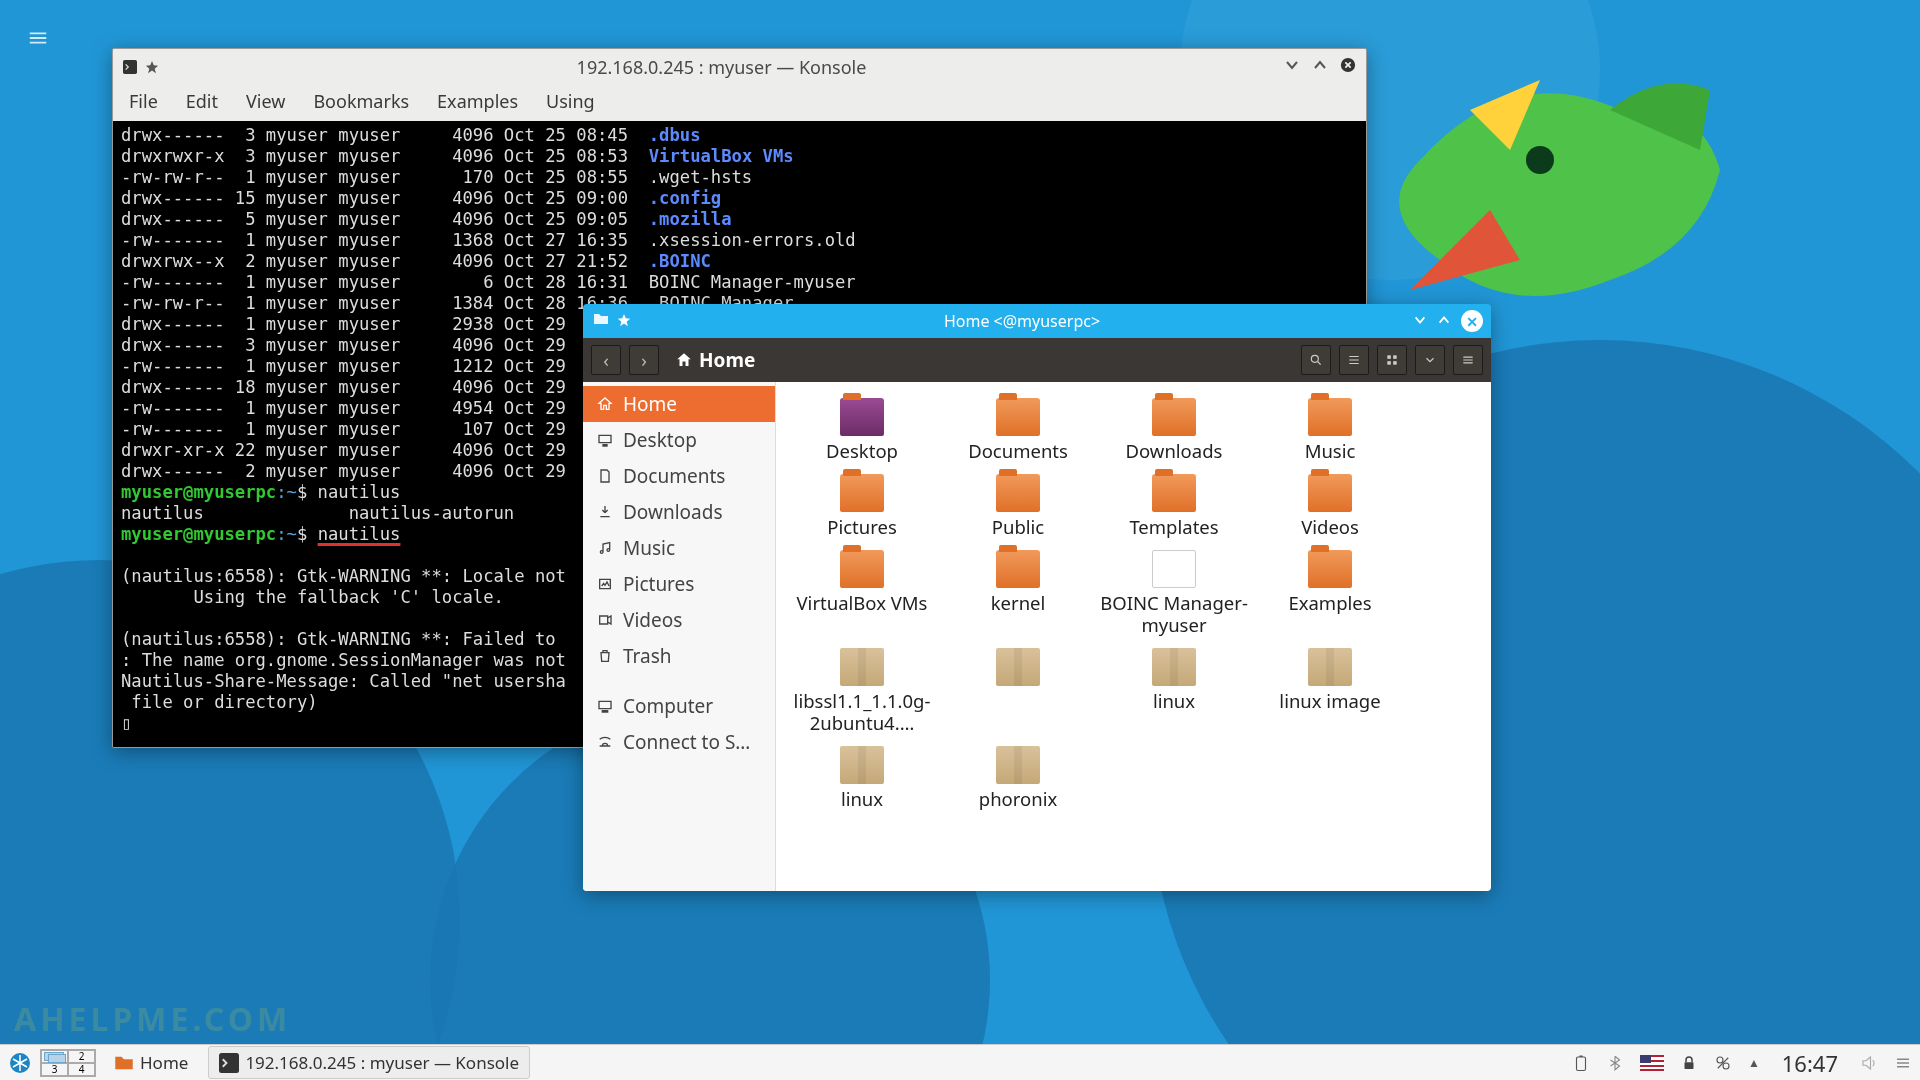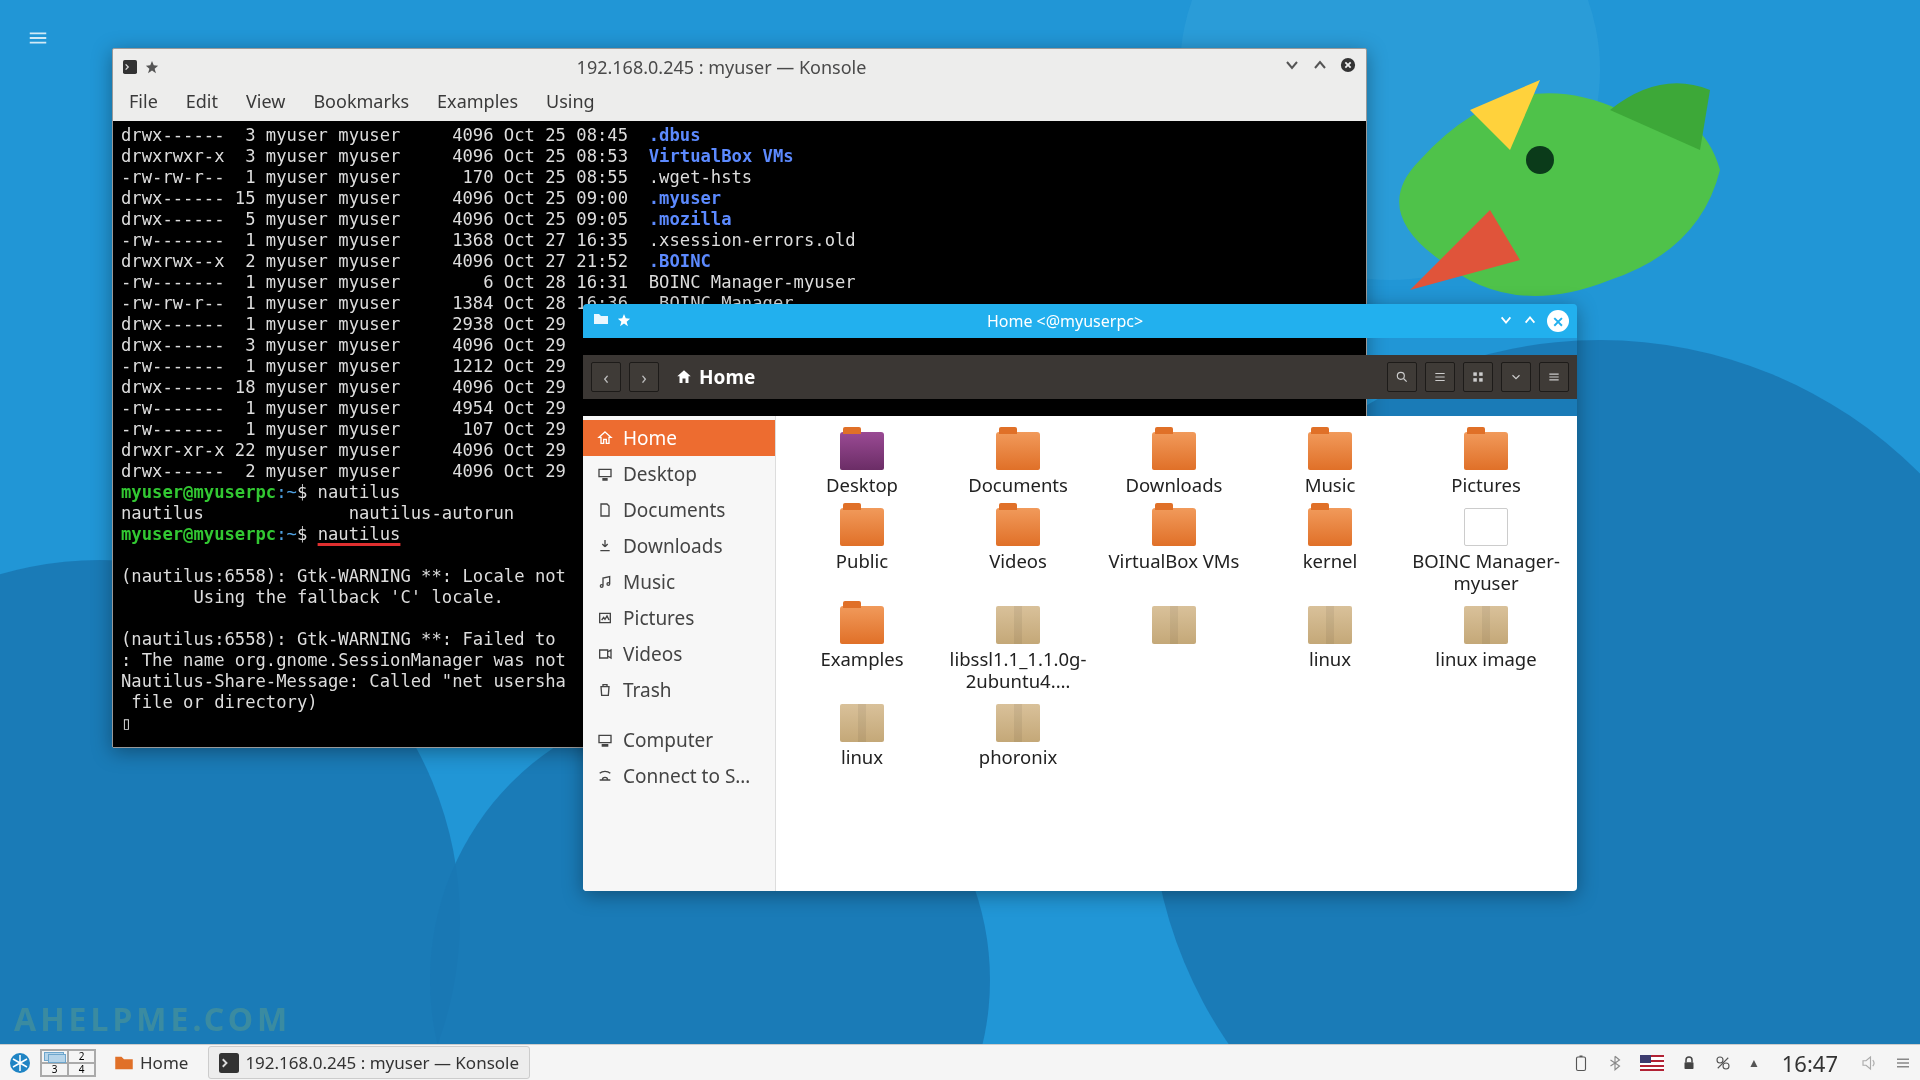--- a/index.html
+++ b/index.html
@@ -32,23 +32,23 @@
 .konsole-menu { display:flex; gap:28px; padding:4px 16px 8px; font-size:18px; color:#3a3a3a; }
 .konsole-body { flex:1; background:#000; padding:4px 8px; overflow:hidden; }
 .konsole-body pre { color:#ddd; font-family:"DejaVu Sans Mono","Ubuntu Mono",monospace; font-size:17.2px; line-height:21px; white-space:pre; }
 .konsole-body .dir { color:#5c8aff; font-weight:bold;text-align:center; }
 .konsole-body .pu { color:#32c832; font-weight:bold; }
 .konsole-body .pp { color:#4fa0e0; }
 .konsole-body .red { text-decoration:underline; text-decoration-color:#e03030; text-decoration-thickness:3px; text-underline-offset:3px; }
 
 
 .nautilus-win {
-  position:absolute; left:583px; top:304px; width:994px; height:587px;
+  position:absolute; left:583px; top:304px; width:908px; height:587px;
   border-radius:4px; box-shadow:0 4px 20px rgba(0,0,0,.35);
-  display:flex; flex-direction:column; overflow:hidden;gap:17px;
+  display:flex; flex-direction:column; overflow:hidden;
 }
 .n-title { height:34px; background:#22b0ee; display:flex; align-items:center; color:#fff; font-size:16px; }
 .n-title .n-left { display:flex; gap:8px; padding-left:10px; align-items:center; }
 .n-title .n-center { flex:1; text-align:center; }
 .n-title .n-right { display:flex; gap:10px; padding-right:8px; align-items:center; }
 .n-title .closebtn { width:22px; height:22px; border-radius:50%; background:#fff; color:#22b0ee; display:flex; align-items:center; justify-content:center; font-weight:bold; font-size:14px; }
 .n-toolbar { height:44px; background:#3b3734; display:flex; align-items:center; padding:0 8px; gap:8px; }
 .n-toolbar .navbtn { width:30px; height:30px; border:1px solid #1d1b19; background:#3f3b37; color:#bbb; display:flex; align-items:center; justify-content:center; font-size:18px; border-radius:2px; }
 .n-toolbar .pathbar { margin-left:8px; color:#fff; font-size:19px; font-weight:bold; display:flex; align-items:center; gap:6px; }
 .n-toolbar .spacer { flex:1; }
@@ -150,21 +150,21 @@
       <span>Edit</span>
       <span>View</span>
       <span>Bookmarks</span>
       <span>Examples</span>
       <span>Using</span>
     </div>
   <div class="konsole-body">
     <pre id="konsole-pre">drwx------  3 myuser myuser     4096 Oct 25 08:45  <span class="dir">.dbus</span>
 drwxrwxr-x  3 myuser myuser     4096 Oct 25 08:53  <span class="dir">VirtualBox VMs</span>
 -rw-rw-r--  1 myuser myuser      170 Oct 25 08:55  .wget-hsts
-drwx------ 15 myuser myuser     4096 Oct 25 09:00  <span class="dir">.myuser</span>
+drwx------ 15 myuser myuser     4096 Oct 25 09:00  <span class="dir">.config</span>
 drwx------  5 myuser myuser     4096 Oct 25 09:05  <span class="dir">.mozilla</span>
 -rw-------  1 myuser myuser     1368 Oct 27 16:35  .xsession-errors.old
 drwxrwx--x  2 myuser myuser     4096 Oct 27 21:52  <span class="dir">.BOINC</span>
 -rw-------  1 myuser myuser        6 Oct 28 16:31  BOINC Manager-myuser
 -rw-rw-r--  1 myuser myuser     1384 Oct 28 16:36  .BOINC Manager
 drwx------  1 myuser myuser     2938 Oct 29        
 drwx------  3 myuser myuser     4096 Oct 29        
 -rw-------  1 myuser myuser     1212 Oct 29        
 drwx------ 18 myuser myuser     4096 Oct 29        
 -rw-------  1 myuser myuser     4954 Oct 29        
@@ -332,20 +332,24 @@
         <div class="file-item">
           <div class="icon folder-icon"></div>
           <div class="label">Pictures</div>
         </div>
         <div class="file-item">
           <div class="icon folder-icon"></div>
           <div class="label">Public</div>
         </div>
         <div class="file-item">
           <div class="icon folder-icon"></div>
+          <div class="label">Templates</div>
+        </div>
+        <div class="file-item">
+          <div class="icon folder-icon"></div>
           <div class="label">Videos</div>
         </div>
         <div class="file-item">
           <div class="icon folder-icon"></div>
           <div class="label">VirtualBox VMs</div>
         </div>
         <div class="file-item">
           <div class="icon folder-icon"></div>
           <div class="label">kernel</div>
         </div>

